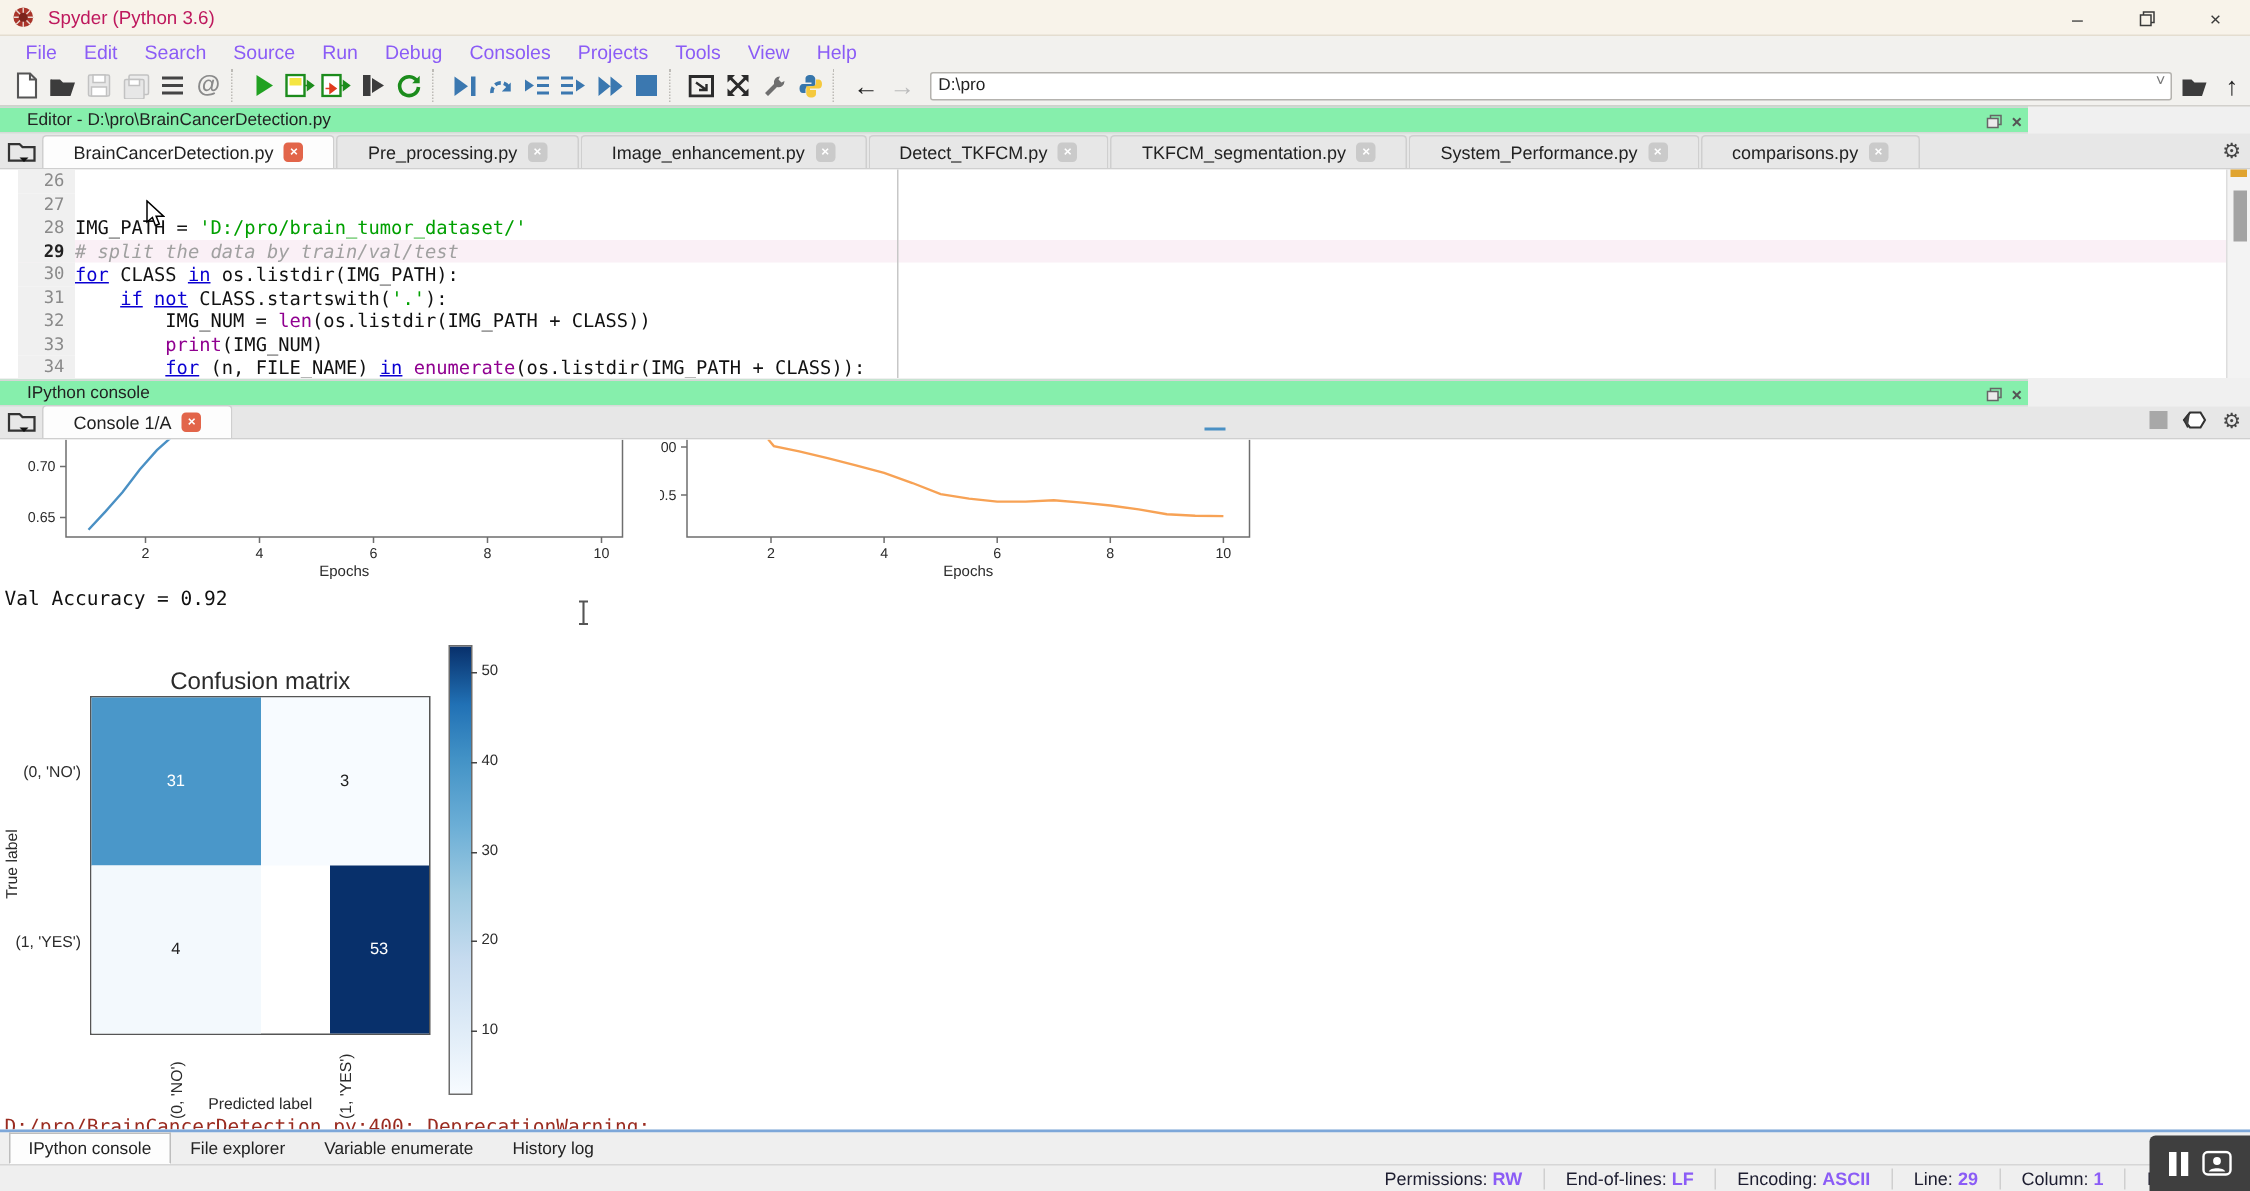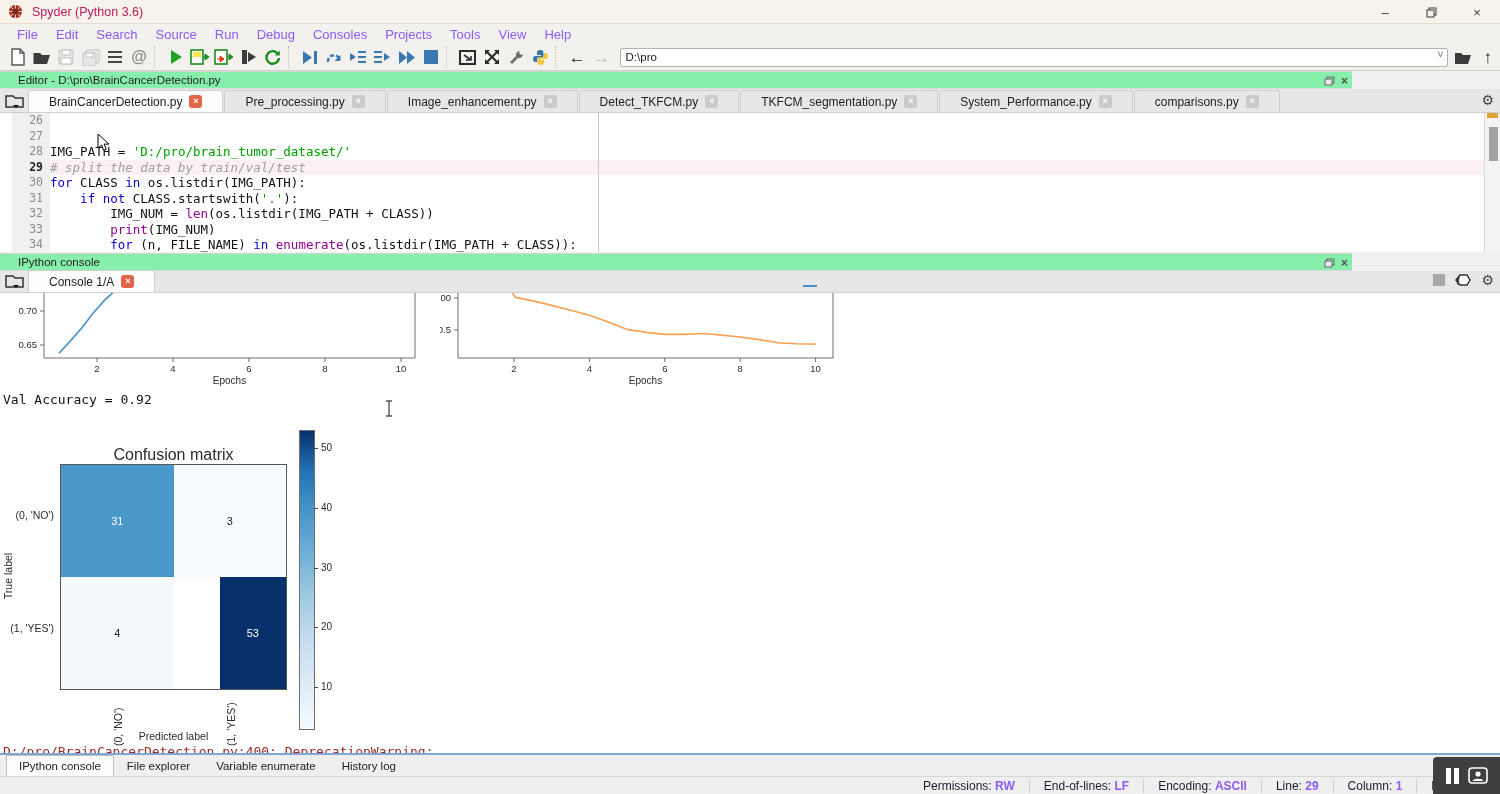--- a/index.html
+++ b/index.html
@@ -53,21 +53,21 @@
 
   
   .editor-code { position:absolute; left:0; top:113px; width:1484px; height:139px;
                  background:#ffffff; overflow:hidden;
                  font-family:"DejaVu Sans Mono", monospace; font-size:12.5px; }
   .code-line { display:flex; height:15.5px; line-height:15.5px; white-space:pre;margin-left:12px; }
   .line-no { width:38px; min-width:38px; background:#f0f0f0; color:#8a8a8a; text-align:right;
              padding-right:7px; font-size:11.5px; }
   .code-line.current { background:#faf0f6; }
   .code-line.current .line-no { color:#222; font-weight:bold; background:#f0f0f0; }
-  .tok-kw { color:#0a00d2; } .tok-str { color:#00a000; }
+  .tok-kw { color:#0a00d2;text-decoration:underline; } .tok-str { color:#00a000; }
   .tok-com { color:#a0a0a0; font-style:italic; } .tok-bi { color:#900090; } .tok-pl { color:#111; }
   .edge-line { position:absolute; left:598px; top:113px; width:1px; height:139px; background:#c7c7c7; }
   .ed-scroll { position:absolute; left:1484px; top:113px; width:16px; height:139px;
                background:#f3f3f3; border-left:1px solid #ddd; }
   .ed-flag { position:absolute; left:2px; top:0px; width:11px; height:5px; background:#e0a430; }
   .ed-thumb { position:absolute; left:4px; top:14px; width:9px; height:34px; background:#a3a3a3; }
 
   
   .console-content { position:absolute; left:0; top:293px; width:1500px; height:460px;
                      background:#fff; overflow:hidden; }

